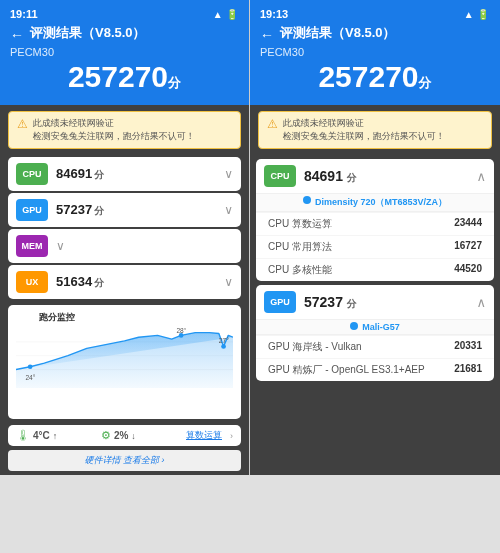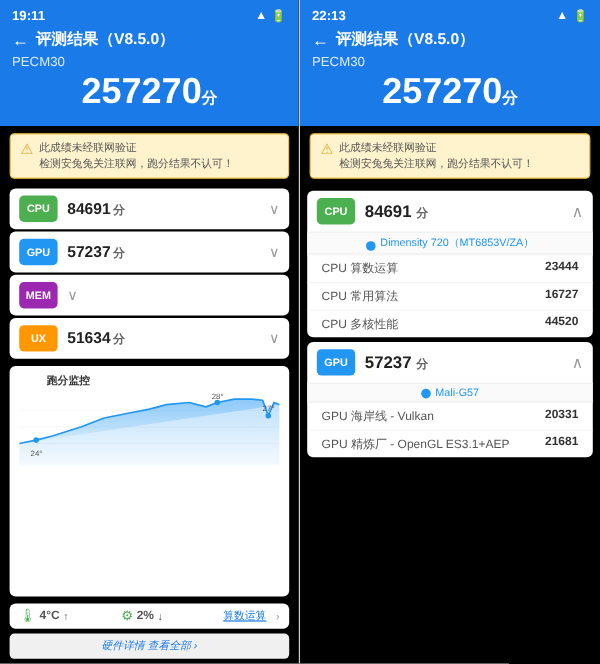--- a/index.html
+++ b/index.html
@@ -7,24 +7,24 @@
       width: 500px;
       height: 553px;
       display: flex;
       font-family: 'Arial', sans-serif;
       overflow: hidden;
       background: #e0e0e0;
     }
 
     .panel {
       width: 250px;
-      height: 553px;
+      height: 475px;
       display: flex;
       flex-direction: column;
-      background: #000000;
+      background: #404040;
       overflow: hidden;
     }
 
     .panel-left { border-right: 1px solid #ccc; }
 
     
     .header {
       background: #1a7be8;
       color: white;
       padding: 8px 10px 12px;
@@ -230,23 +230,24 @@
     
     .chip-label {
       text-align: center;
       font-size: 9px;
       color: #2196f3;
       padding: 2px 0;
       border-top: 1px solid #f0f0f0;
       border-bottom: 1px solid #f0f0f0;
       background: #fafafa;
       display: flex;
-      align-items: flex-end;
+      align-items: flex-start;
       justify-content: center;
       gap: 4px;
+      font-weight: bold;
     }
     .chip-dot {
       width: 8px;
       height: 8px;
       background: #2196f3;
       border-radius: 50%;
       display: inline-block;
     }
 
     
@@ -387,21 +388,21 @@
   <div class="hardware-link">
     <span>硬件详情</span>
     <span> </span>
     <span>查看全部 ›</span>
   </div>
 </div>
 
 <div class="panel">
   <div class="right-header header">
     <div class="header-top">
-      <span class="header-time">22:13</span>
+      <span class="header-time">19:13</span>
       <div class="header-icons">
         <span>▲</span>
         <span>🔋</span>
       </div>
     </div>
     <div class="header-nav">
       <span class="back-arrow">←</span>
       <span class="header-title">评测结果（V8.5.0）</span>
     </div>
     <div class="header-subtitle">PECM30</div>

